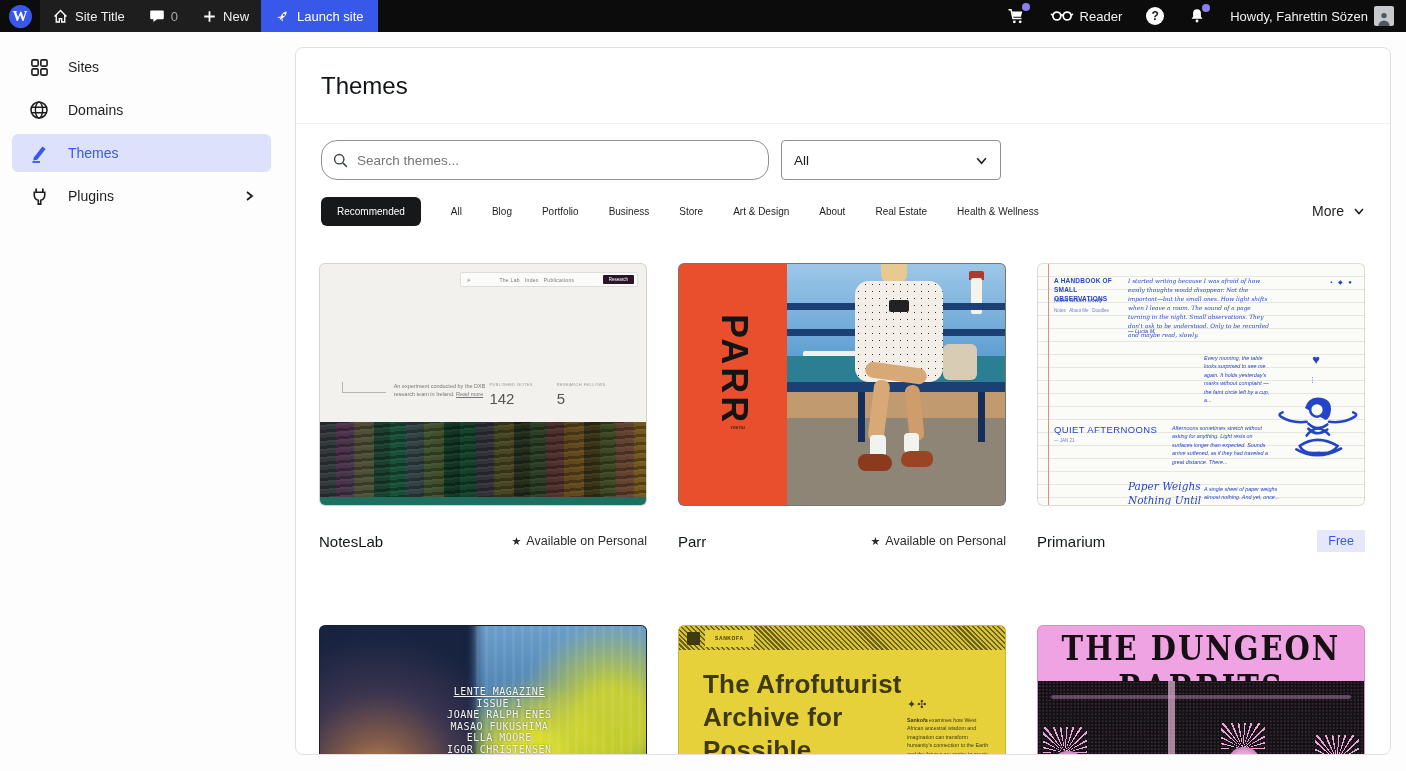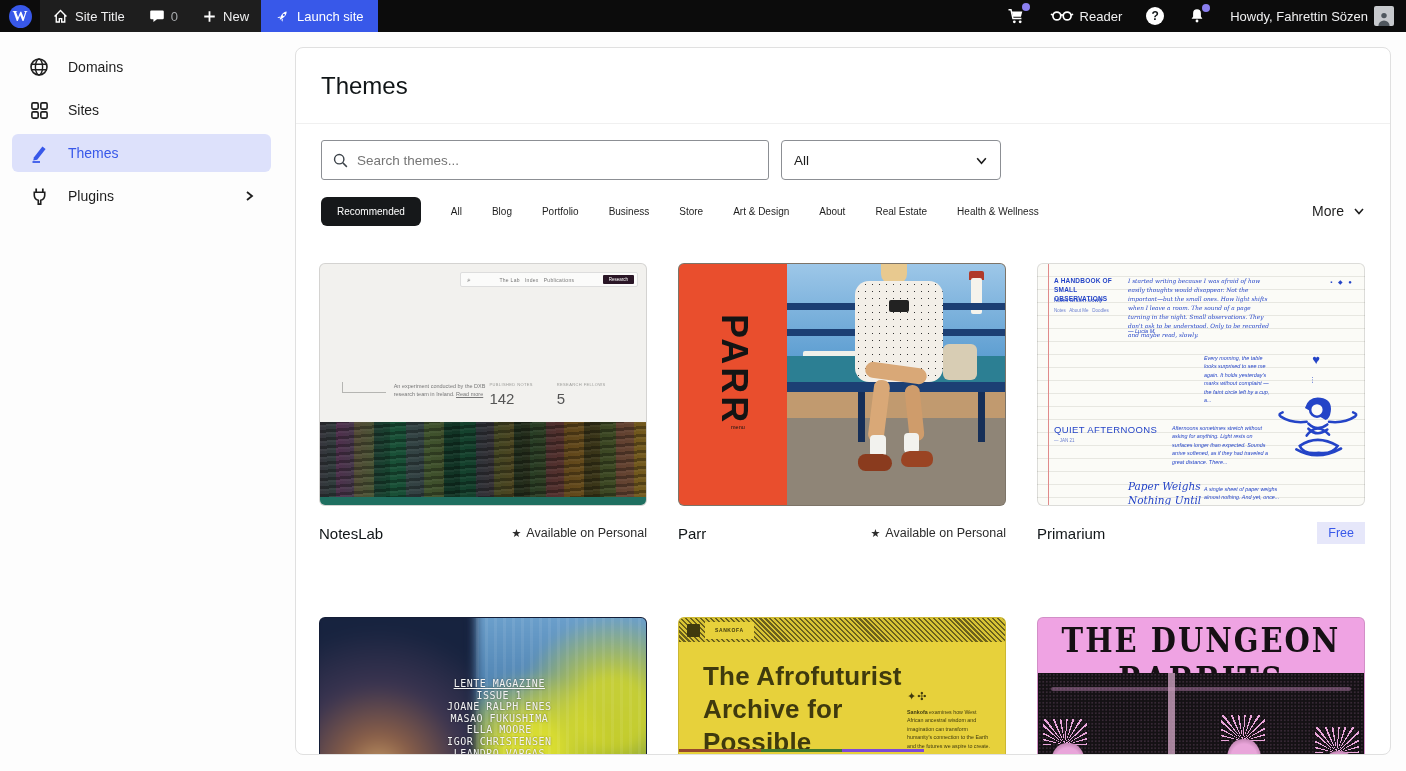--- a/index.html
+++ b/index.html
@@ -31,32 +31,32 @@
   .side-item.active { background:#dde1fb; color:#3858e9; }
   .side-item .grow { flex:1; }
   .side-icon { width:22px; height:22px; display:flex; align-items:center; justify-content:center; }
 
   
   .panel { position:absolute; top:47px; left:295px; width:1096px; height:708px; background:#fff;
     border:1px solid #e0e0e0; border-radius:8px; overflow:hidden; }
   .panel-header { height:76px; border-bottom:1px solid #f0f0f0; display:flex; align-items:center; padding:0 25px; }
   .panel-title { font-size:24px; font-weight:500; color:#101517; }
   .controls { display:flex; gap:12px; padding:16px 25px 0 25px; }
-  .searchbox { width:448px; height:40px; border:1px solid #8c8f94; border-radius:3px; display:flex; align-items:center; padding:0 10px; gap:8px; background:#fff; }
+  .searchbox { width:448px; height:40px; border:1px solid #8c8f94; border-radius:16px; display:flex; align-items:center; padding:0 10px; gap:8px; background:#fff; }
   .searchbox input { border:none; outline:none; flex:1; font-size:13.5px; color:#1e1e1e; font-family:"Liberation Sans",sans-serif; }
   .searchbox input::placeholder { color:#757575; }
   .tierselect { width:220px; height:40px; border:1px solid #8c8f94; border-radius:4px; display:flex; align-items:center; justify-content:space-between; padding:0 12px; font-size:13.5px; color:#1e1e1e; cursor:pointer; background:#fff; }
   .tabs { display:flex; align-items:center; gap:30px; margin:13px 25px 0 25px; height:36px; }
   .tab { font-size:10px; color:#1e1e1e; cursor:pointer; white-space:nowrap; }
   .tab.pill { background:#16181a; color:#fff; padding:9px 16px; border-radius:6px; font-weight:500; }
   .tab-more { margin-left:auto; display:flex; align-items:center; gap:9px; font-size:14px; color:#1e1e1e; cursor:pointer; }
 
   .grid { display:grid; grid-template-columns:repeat(3, 328px); column-gap:31px; row-gap:73px; padding:34px 25px 0 23px; }
   .thumb { width:328px; height:243px; border:1px solid rgba(0,0,0,.12); border-radius:6px; overflow:hidden; position:relative; cursor:pointer; background:#fff; }
-  .card-footer { display:flex; align-items:center; justify-content:space-between; margin-top:16px; height:22px; }
+  .card-footer { display:flex; align-items:center; justify-content:space-between; margin-top:24px; height:22px; }
   .theme-name { font-size:15px; font-weight:500; color:#101517; }
   .upsell { display:flex; align-items:center; gap:5px; font-size:12.5px; color:#2c2c2c; }
   .star { font-size:11px; }
   .free-badge { background:#e6e7fa; color:#3858e9; font-size:12.5px; padding:4px 11px; border-radius:0; }
 
   
   .p-notes { background:#f2f1ee; }
   .p-notes .mini-nav { position:absolute; top:8px; right:8px; width:178px; height:15px; background:#fbfbfa;
     border:1px solid #ddd; border-radius:2px; display:flex; align-items:center; gap:7px; padding:0 3px 0 6px; }
   .p-notes .mini-nav .links { font-size:5px; color:#777; letter-spacing:.3px; flex:1; text-align:center; white-space:pre; }
@@ -273,38 +273,38 @@
             <path d="M3 20 a7 7 0 0 1 14 0z" fill="#50575e"></path>
           </svg>
       </span>
     </div>
   </div>
 </div>
 
 <div class="sidebar">
   <div class="side-item">
     <span class="side-icon">
-      <svg width="20" height="20" viewBox="0 0 20 20">
-          <circle cx="10" cy="10" r="8" fill="none" stroke="#1e1e1e" stroke-width="1.6"></circle>
-          <ellipse cx="10" cy="10" rx="3.6" ry="8" fill="none" stroke="#1e1e1e" stroke-width="1.4"></ellipse>
-          <path d="M2.3 7.3 h15.4 M2.3 12.7 h15.4" fill="none" stroke="#1e1e1e" stroke-width="1.4"></path>
-        </svg>
-    </span>
-    <span>Domains</span>
-  </div>
-  <div class="side-item">
-    <span class="side-icon">
       <svg width="19" height="19" viewBox="0 0 20 20">
           <rect x="2" y="2" width="6.6" height="6.6" rx="1.4" fill="none" stroke="#1e1e1e" stroke-width="1.7"></rect>
           <rect x="11.4" y="2" width="6.6" height="6.6" rx="1.4" fill="none" stroke="#1e1e1e" stroke-width="1.7"></rect>
           <rect x="2" y="11.4" width="6.6" height="6.6" rx="1.4" fill="none" stroke="#1e1e1e" stroke-width="1.7"></rect>
           <rect x="11.4" y="11.4" width="6.6" height="6.6" rx="1.4" fill="none" stroke="#1e1e1e" stroke-width="1.7"></rect>
         </svg>
     </span>
     <span>Sites</span>
+  </div>
+  <div class="side-item">
+    <span class="side-icon">
+      <svg width="20" height="20" viewBox="0 0 20 20">
+          <circle cx="10" cy="10" r="8" fill="none" stroke="#1e1e1e" stroke-width="1.6"></circle>
+          <ellipse cx="10" cy="10" rx="3.6" ry="8" fill="none" stroke="#1e1e1e" stroke-width="1.4"></ellipse>
+          <path d="M2.3 7.3 h15.4 M2.3 12.7 h15.4" fill="none" stroke="#1e1e1e" stroke-width="1.4"></path>
+        </svg>
+    </span>
+    <span>Domains</span>
   </div>
   <div class="side-item active">
     <span class="side-icon">
       <svg width="20" height="20" viewBox="0 0 20 20">
           <path d="M5 14.2 L13.4 3.4 L16.6 5.9 L8.2 16.7 L4.2 17.6z" fill="#3858e9"></path>
           <path d="M3.5 19 h7.5" stroke="#3858e9" stroke-width="1.8"></path>
         </svg>
     </span>
     <span>Themes</span>
   </div>

